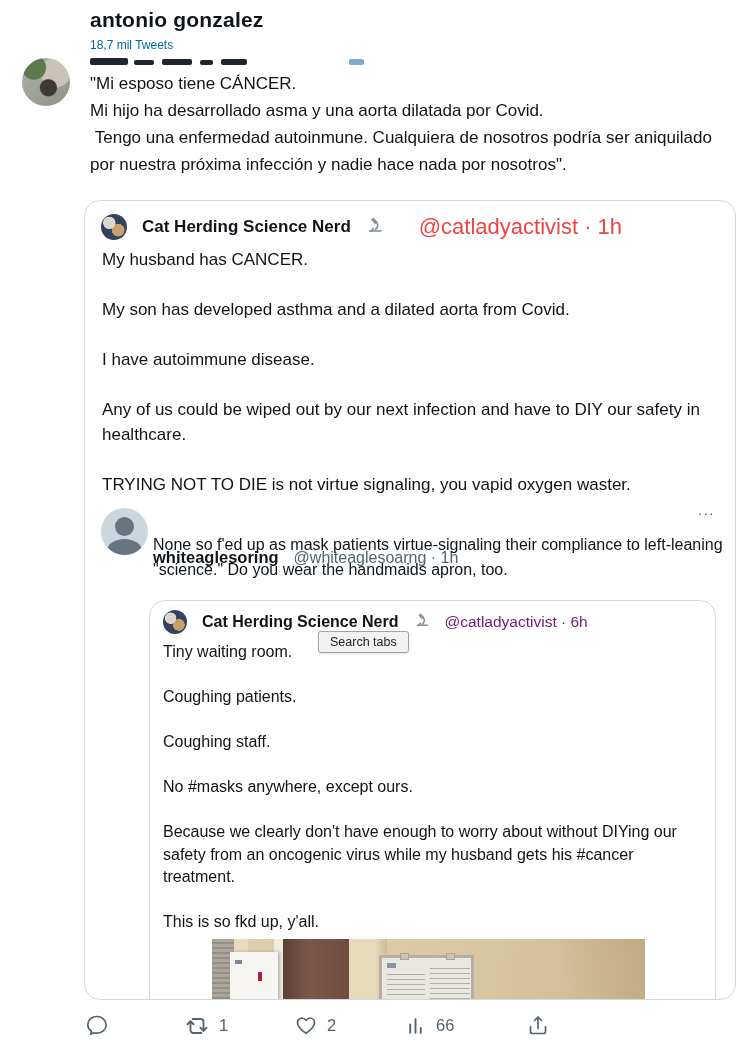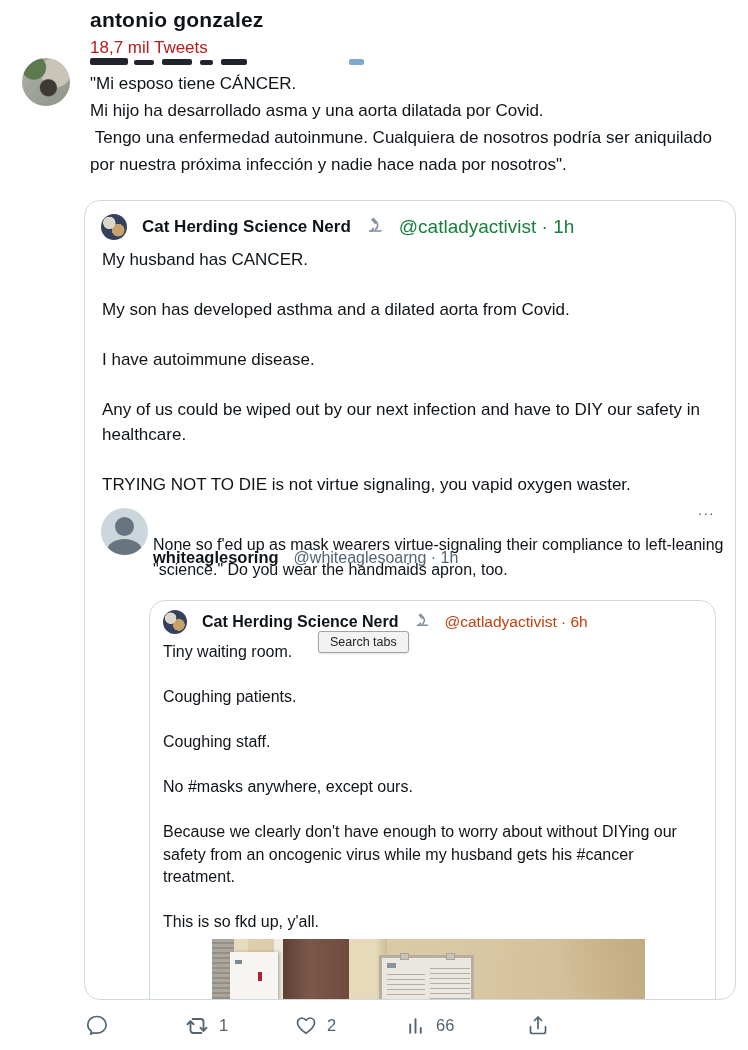--- a/index.html
+++ b/index.html
@@ -2,21 +2,21 @@
 <html><head>
 <meta charset="utf-8">
 <style>
   html,body{margin:0;padding:0;background:#fff;}
   .stage{position:relative;width:748px;height:1050px;background:#fff;overflow:hidden;
          font-family:"Liberation Sans","DejaVu Sans",sans-serif;color:#0f1419;}
   .abs{position:absolute;}
 
   
   .hdr-title{left:90px;top:8px;font-size:21px;font-weight:bold;letter-spacing:.2px;}
-  .hdr-sub{left:90px;top:38px;font-size:17px;color:#b91c1c;}
+  .hdr-sub{left:90px;top:38px;font-size:12px;color:#0369a1;}
 
   
   .frag{position:absolute;background:#20242c;border-radius:2px;}
   .frag.blue{background:#7fa8cc;}
 
   
   .avatar-main{left:22px;top:58px;width:48px;height:48px;border-radius:50%;
     background:
       radial-gradient(circle at 25% 20%, #5d7a4f 0 22%, rgba(0,0,0,0) 24%),
       radial-gradient(circle at 55% 62%, #3d3a35 0 20%, rgba(0,0,0,0) 23%),
@@ -28,21 +28,21 @@
   .shot{left:84px;top:200px;width:650px;height:798px;border:1px solid #cfd9de;border-radius:16px;
         background:#fff;overflow:hidden;}
   .row{display:flex;align-items:center;gap:15px;}
   .q-header{left:16px;top:13px;}
   .av-sm{width:26px;height:26px;border-radius:50%;flex:0 0 auto;
     background:
       radial-gradient(circle at 32% 34%, #ddd6ca 0 24%, rgba(0,0,0,0) 26%),
       radial-gradient(circle at 66% 62%, #c7a26b 0 26%, rgba(0,0,0,0) 28%),
       #33415e;}
   .name{font-size:17px;font-weight:bold;white-space:nowrap;}
-  .handle{font-size:19px;color:#15803d;white-space:nowrap;}
+  .handle{font-size:22px;color:#ef4444;white-space:nowrap;margin-left:20px;}
   .q-body{left:17px;top:46px;width:605px;font-size:17px;line-height:25px;white-space:pre-wrap;}
 
   
   .av-reply{left:16px;top:307px;width:47px;height:47px;border-radius:50%;background:#ccd6dd;overflow:hidden;}
   .av-reply .head{position:absolute;left:14px;top:9px;width:19px;height:19px;border-radius:50%;background:#66757f;}
   .av-reply .torso{position:absolute;left:6px;top:31px;width:35px;height:24px;border-radius:50% 50% 0 0;background:#66757f;}
   .r-header{left:68px;top:306px;margin-top:41px;}
   .r-name{font-size:16.5px;font-weight:bold;white-space:nowrap;}
   .r-handle{font-size:16px;color:#536471;white-space:nowrap;}
   .more{left:585px;top:300px;width:45px;text-align:right;color:#536471;font-size:15px;letter-spacing:1.5px;}
@@ -50,21 +50,21 @@
 
   
   .inner{left:64px;top:399px;width:565px;height:480px;border:1px solid #cfd9de;border-radius:16px;background:#fff;}
   .i-header{left:13px;top:9px;}
   .av-xs{width:24px;height:24px;border-radius:50%;flex:0 0 auto;
     background:
       radial-gradient(circle at 32% 34%, #ddd6ca 0 24%, rgba(0,0,0,0) 26%),
       radial-gradient(circle at 66% 62%, #c7a26b 0 26%, rgba(0,0,0,0) 28%),
       #33415e;}
   .i-name{font-size:16px;font-weight:bold;white-space:nowrap;}
-  .i-handle{font-size:15.5px;color:#c2410c;white-space:nowrap;}
+  .i-handle{font-size:15.5px;color:#701a75;white-space:nowrap;}
   .tooltip{left:168px;top:30px;background:#f2f2f2;border:1px solid #a3a3a3;border-radius:3px;
            padding:3px 11px;font-size:12.5px;color:#222;z-index:5;box-shadow:0 1px 2px rgba(0,0,0,.12);}
   .i-body{left:13px;top:40px;width:540px;font-size:16px;line-height:22.5px;white-space:pre-wrap;}
 
   
   .photo{left:62px;top:338px;width:433px;height:130px;overflow:hidden;
     background:
       linear-gradient(255deg,#c2ab80 0%,rgba(0,0,0,0) 20%),
       linear-gradient(100deg,#e0cfae 0%,#d9c7a3 60%,#cdb68d 100%);}
   .ph-strip{left:0;top:0;width:22px;height:100%;
@@ -147,21 +147,21 @@
 
     <div class="abs av-reply">
       <span class="head"></span>
         <span class="torso"></span>
     </div>
     <div class="abs row r-header">
       <span class="r-name">whiteaglesoring</span>
       <span class="r-handle">@whiteaglesoarng · 1h</span>
     </div>
     <div class="abs more">...</div>
-    <div class="abs r-body">None so f'ed up as mask wearers virtue-signaling their compliance to left-leaning "science." Do you wear the handmaids apron, too.</div>
+    <div class="abs r-body">None so f'ed up as mask patients virtue-signaling their compliance to left-leaning "science." Do you wear the handmaids apron, too.</div>
 
     <div class="abs inner">
       <div class="abs row i-header">
         <span class="av-xs"></span>
         <span class="i-name">Cat Herding Science Nerd</span>
         <span>
           <svg width="16" height="16" viewBox="0 0 24 24">
               <g stroke="#7e8b96" stroke-width="2.2" fill="none" stroke-linecap="round">
             <path d="M9.5 3.5 14 8"></path>
                 <path d="M8 5l4.5 4.5"></path>

